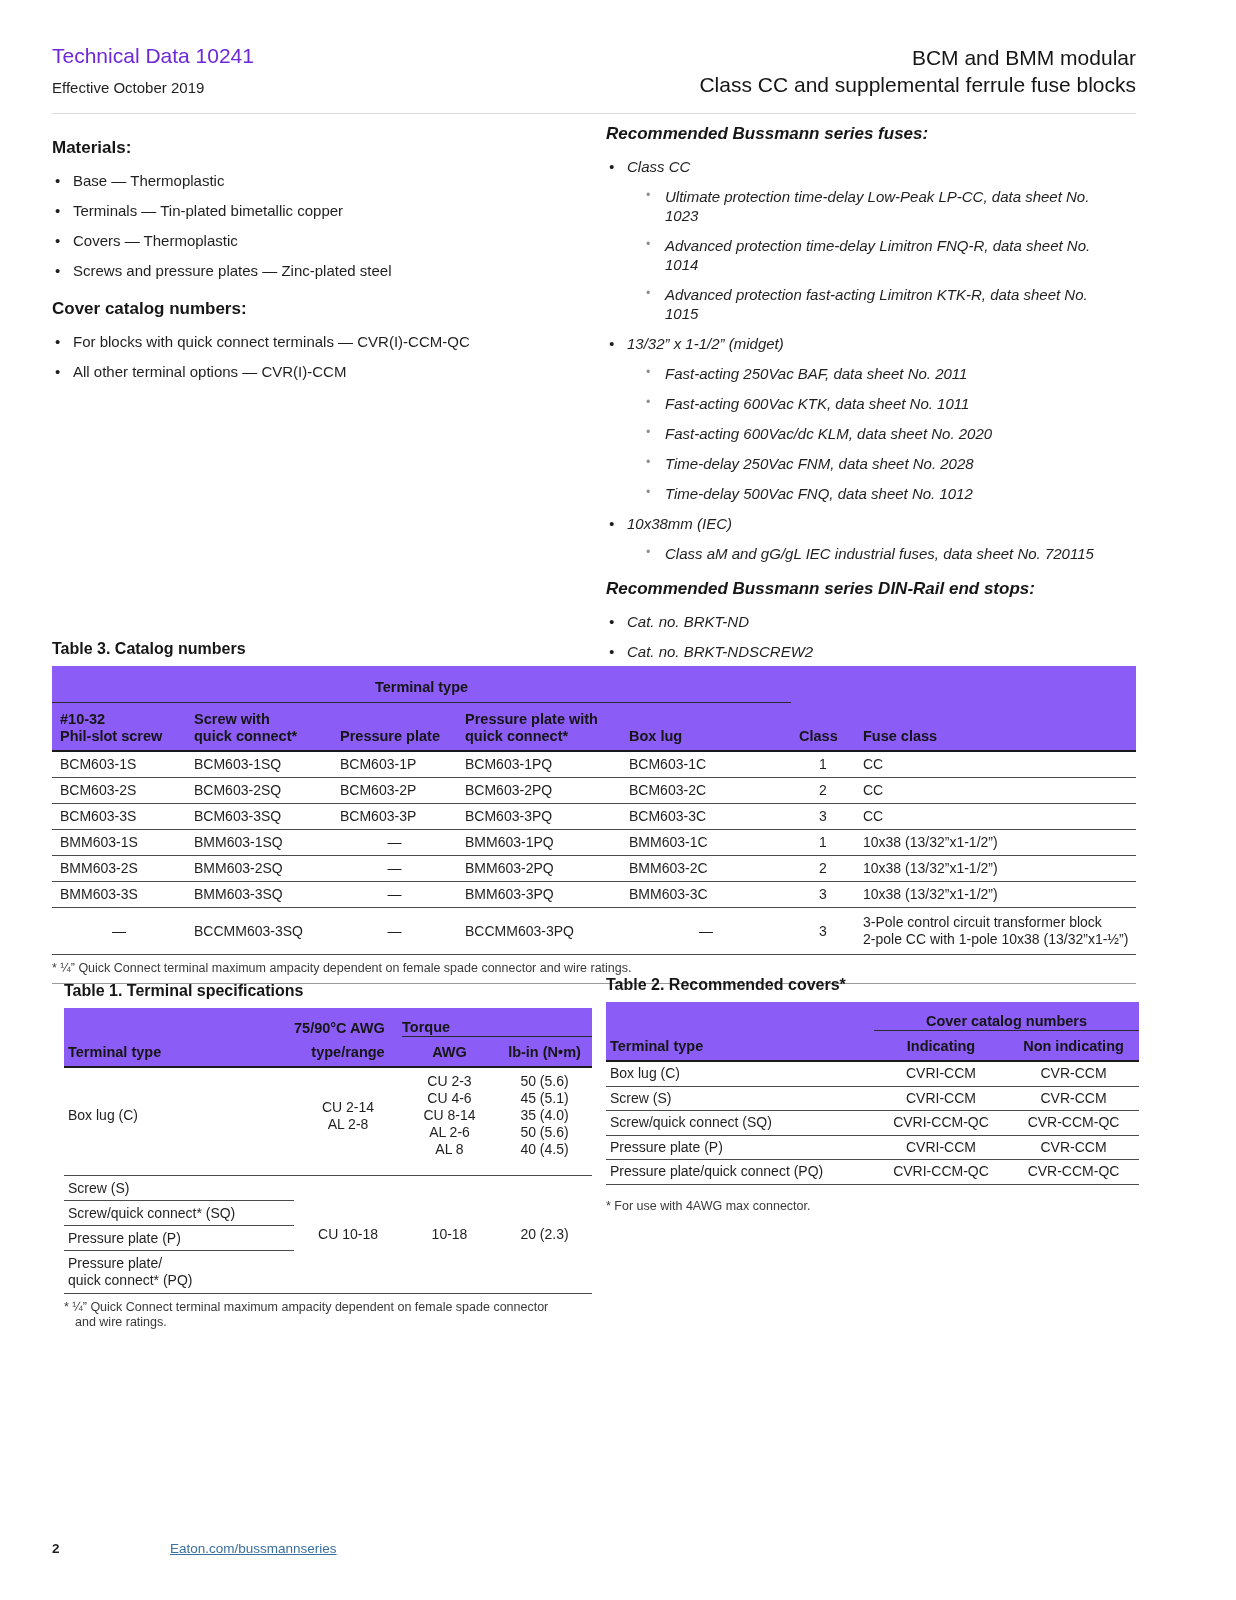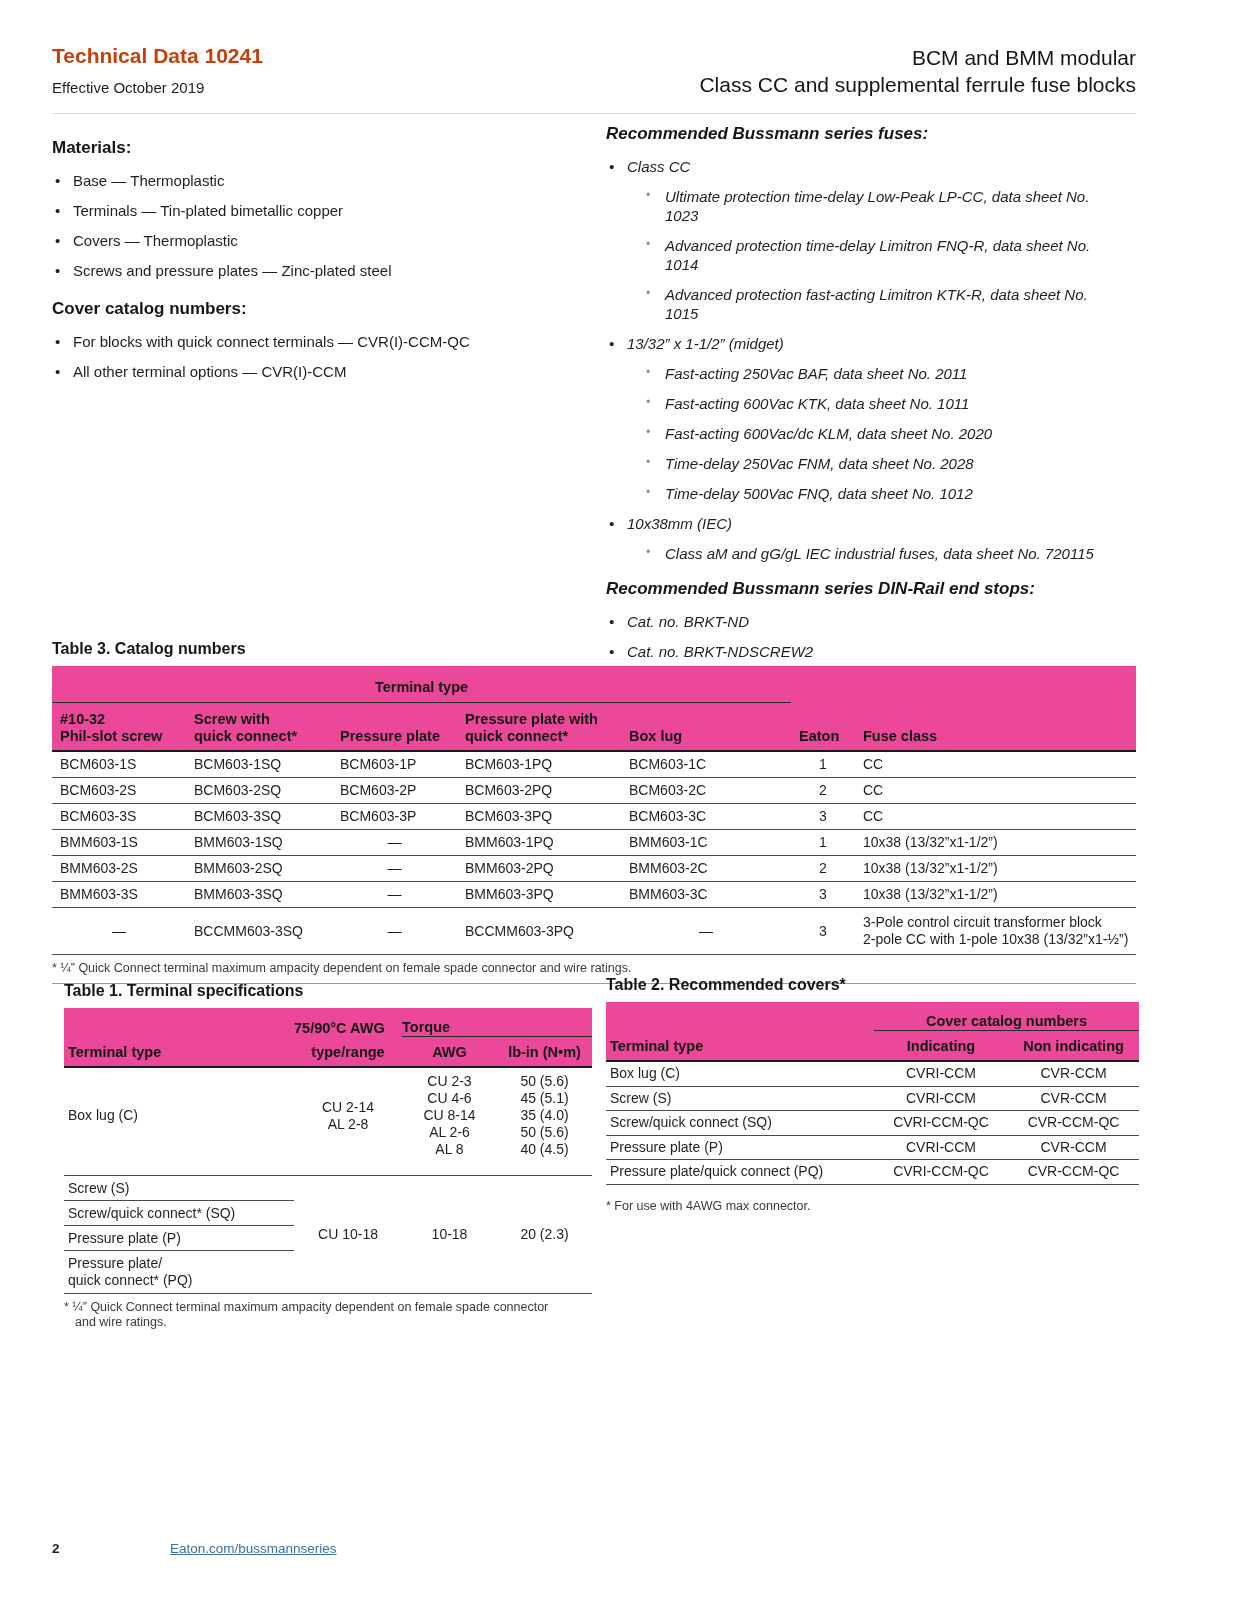--- a/index.html
+++ b/index.html
@@ -1,42 +1,42 @@
 <!DOCTYPE html>
 <html><head>
 <meta charset="utf-8">
 <style>
   html,body{margin:0;padding:0;background:#ffffff;}
   .page{position:relative;width:1236px;height:1600px;background:#ffffff;overflow:hidden;
         font-family:"Liberation Sans",sans-serif;color:#1f1f1f;}
 
   
   .hdr-left{position:absolute;left:52px;top:44px;}
-  .doc-title{font-size:21px;font-weight:700;color:#c2410c;}
+  .doc-title{font-size:21px;font-weight:400;color:#6d28d9;}
   .doc-eff{font-size:15px;margin-top:11px;}
   .hdr-right{position:absolute;right:100px;top:44px;text-align:right;font-size:21px;line-height:27px;color:#161616;}
   .hdr-rule{position:absolute;left:52px;right:100px;top:113px;border-top:1px solid #dcdcdc;}
 
   
   .col-left{position:absolute;left:52px;top:138px;width:528px;}
   .col-right{position:absolute;left:606px;top:124px;width:536px;font-style:italic;}
   .sec-h{font-size:17px;font-weight:700;margin:0 0 13px 0;color:#161616;}
   .sec-gap{margin-top:19px;}
   .li{position:relative;padding-left:21px;margin-bottom:11px;font-size:15px;line-height:19px;}
   .li::before{content:"\2022";position:absolute;left:3px;top:0;color:#1f1f1f;}
   .sublist{margin-left:37px;}
   .sli{position:relative;padding-left:22px;margin-bottom:11px;font-size:15px;line-height:19px;max-width:448px;}
   .sli::before{content:"\2022";position:absolute;left:3px;top:-1px;color:#8d8d8d;font-size:12px;}
 
   
   table{border-collapse:collapse;table-layout:fixed;}
   .tbl-title{font-size:16px;font-weight:700;margin-bottom:8px;color:#161616;}
   th,td{font-size:14px;line-height:17px;padding:0;}
   th{font-weight:700;text-align:left;color:#161616;}
-  .yellow{background:#ec4899;}
+  .yellow{background:#8b5cf6;}
   .pre{white-space:pre-line;}
   .c{text-align:center;}
   .span-u{border-bottom:1px solid #2a2a2a;}
   .hdr-bot{border-bottom:2px solid #1a1a1a;}
   .row-line td{border-bottom:1px solid #4a4a4a;}
   .foot{font-size:12.5px;line-height:15px;color:#3a3a3a;padding:6px 0 7px 0;}
 
   
   .t3-wrap{position:absolute;left:52px;top:640px;width:1084px;}
   .t3{width:1084px;}
@@ -149,21 +149,21 @@
       </tr>
       <tr class="band2 hdr-bot">
         <th class="yellow pre">#10-32
 Phil-slot screw</th>
         <th class="yellow pre">Screw with
 quick connect*</th>
         <th class="yellow pre">Pressure plate</th>
         <th class="yellow pre">Pressure plate with
 quick connect*</th>
         <th class="yellow pre">Box lug</th>
-        <th class="yellow pre">Eaton</th>
+        <th class="yellow pre">Class</th>
         <th class="yellow pre">Fuse class</th>
       </tr>
       <tr class="row-line">
         <td>BCM603-1S</td>
         <td>BCM603-1SQ</td>
         <td>BCM603-1P</td>
         <td>BCM603-1PQ</td>
         <td>BCM603-1C</td>
         <td class="c">1</td>
         <td>CC</td>

